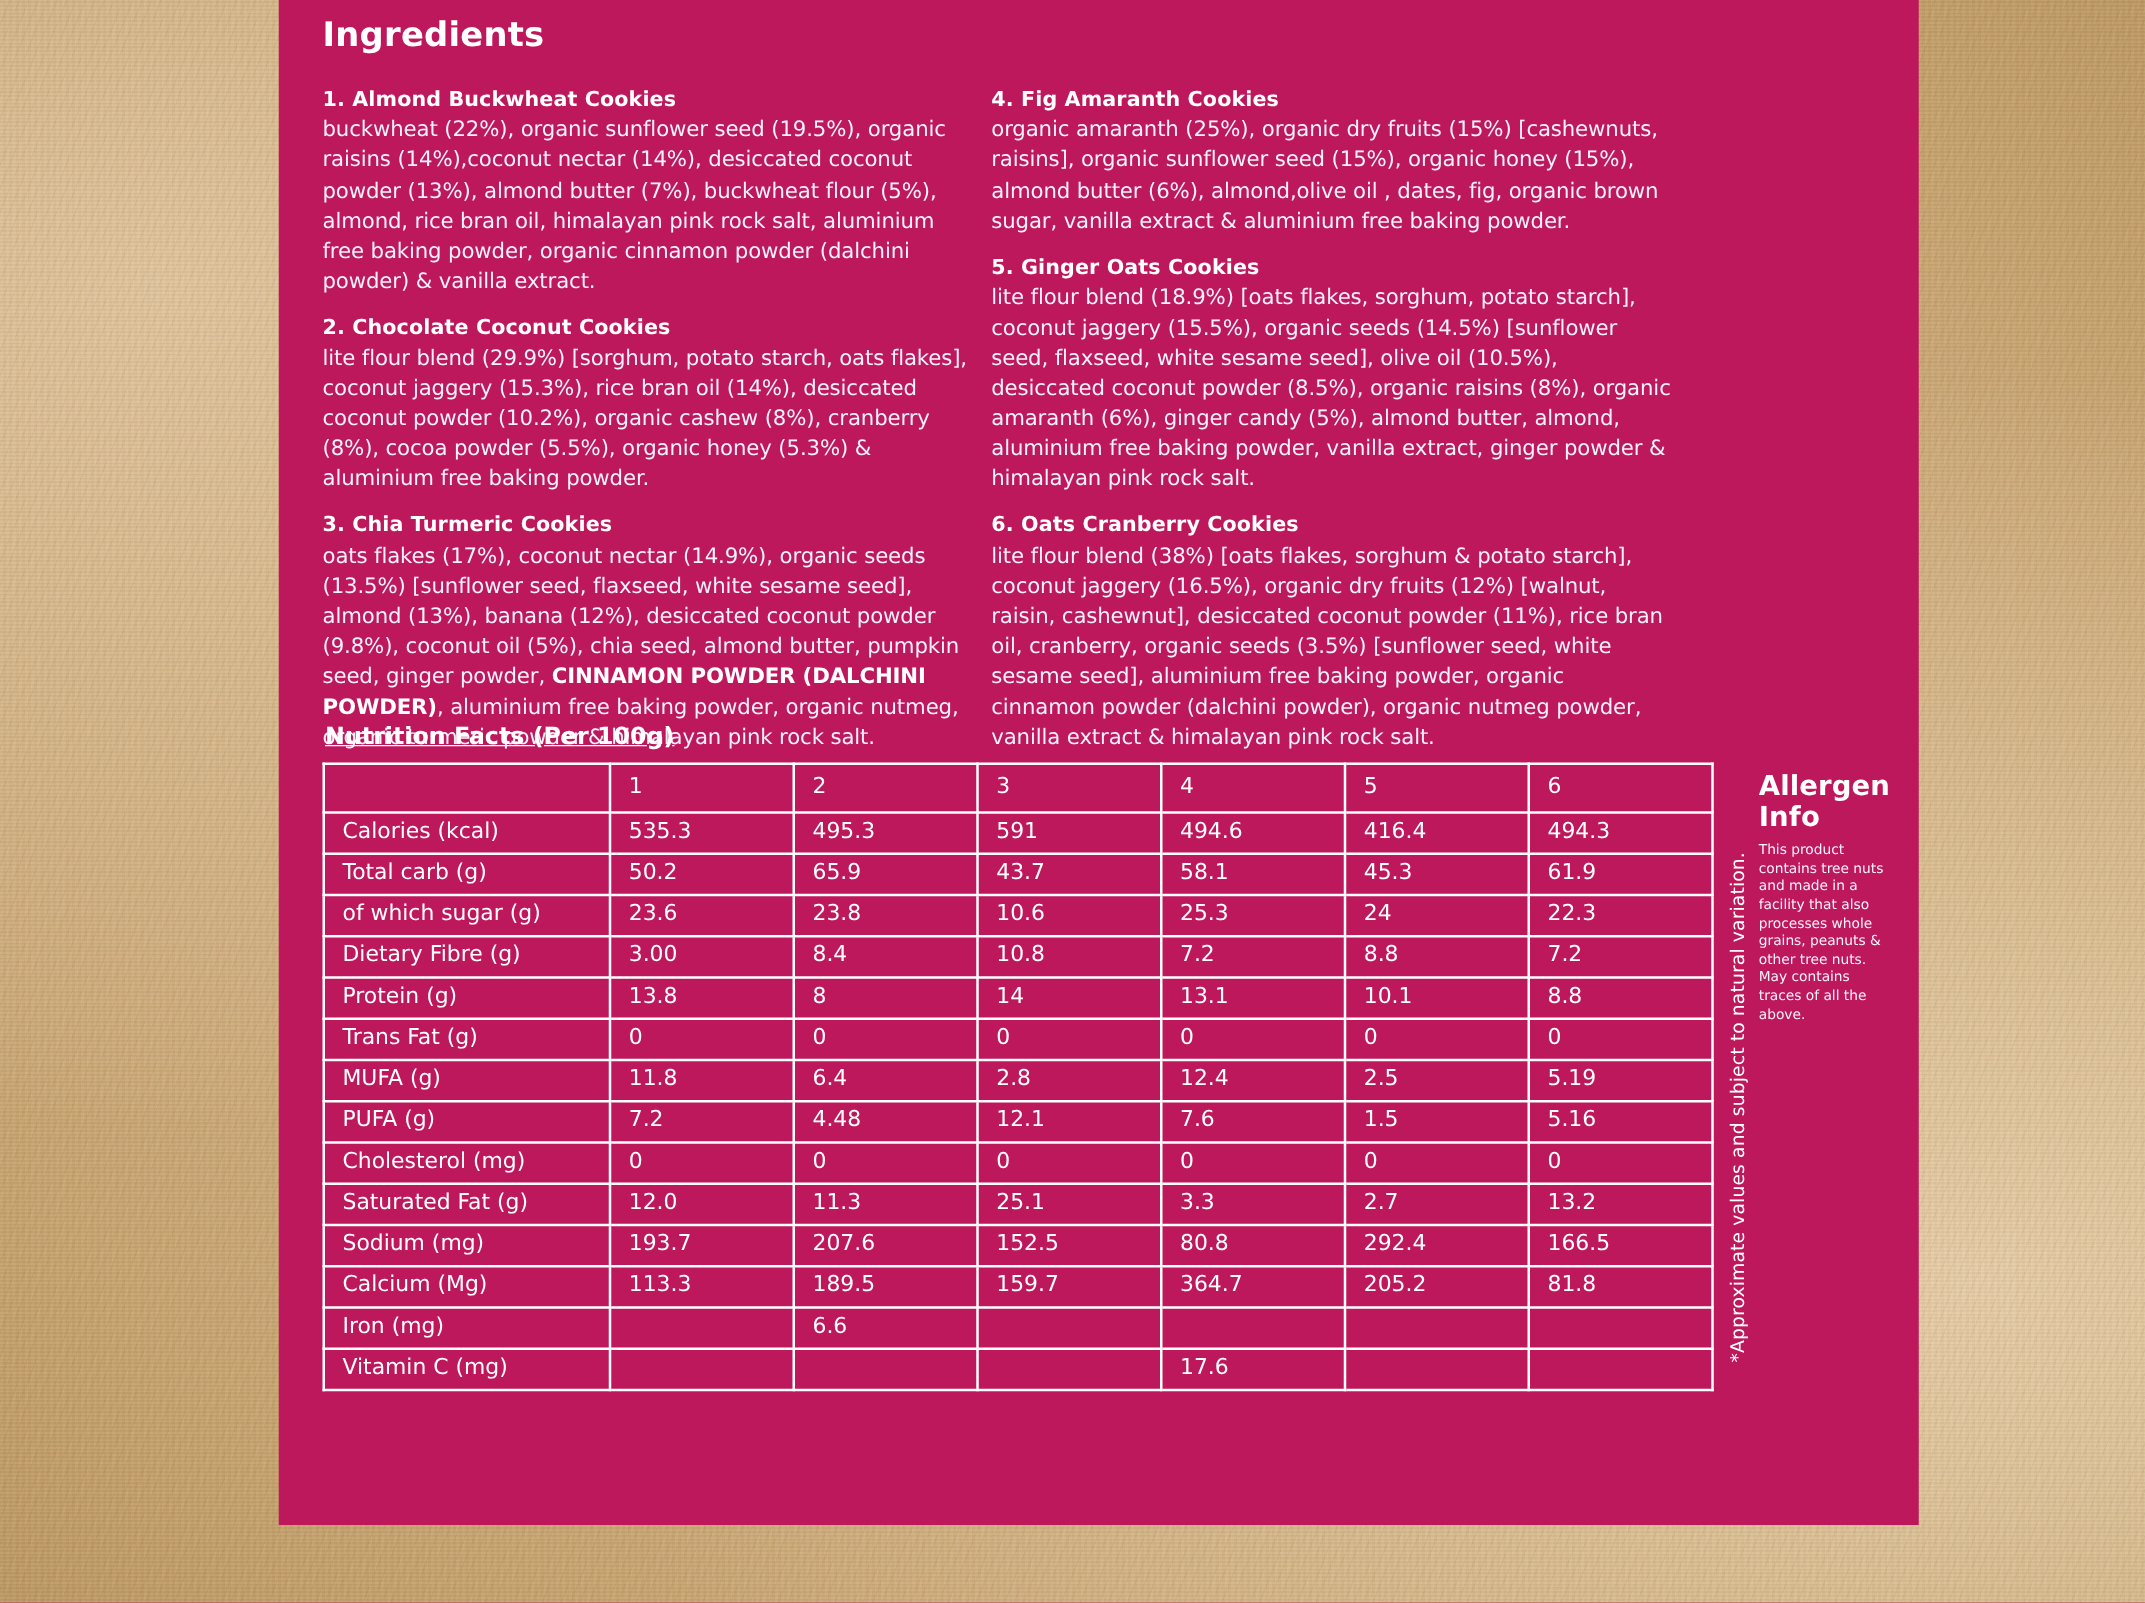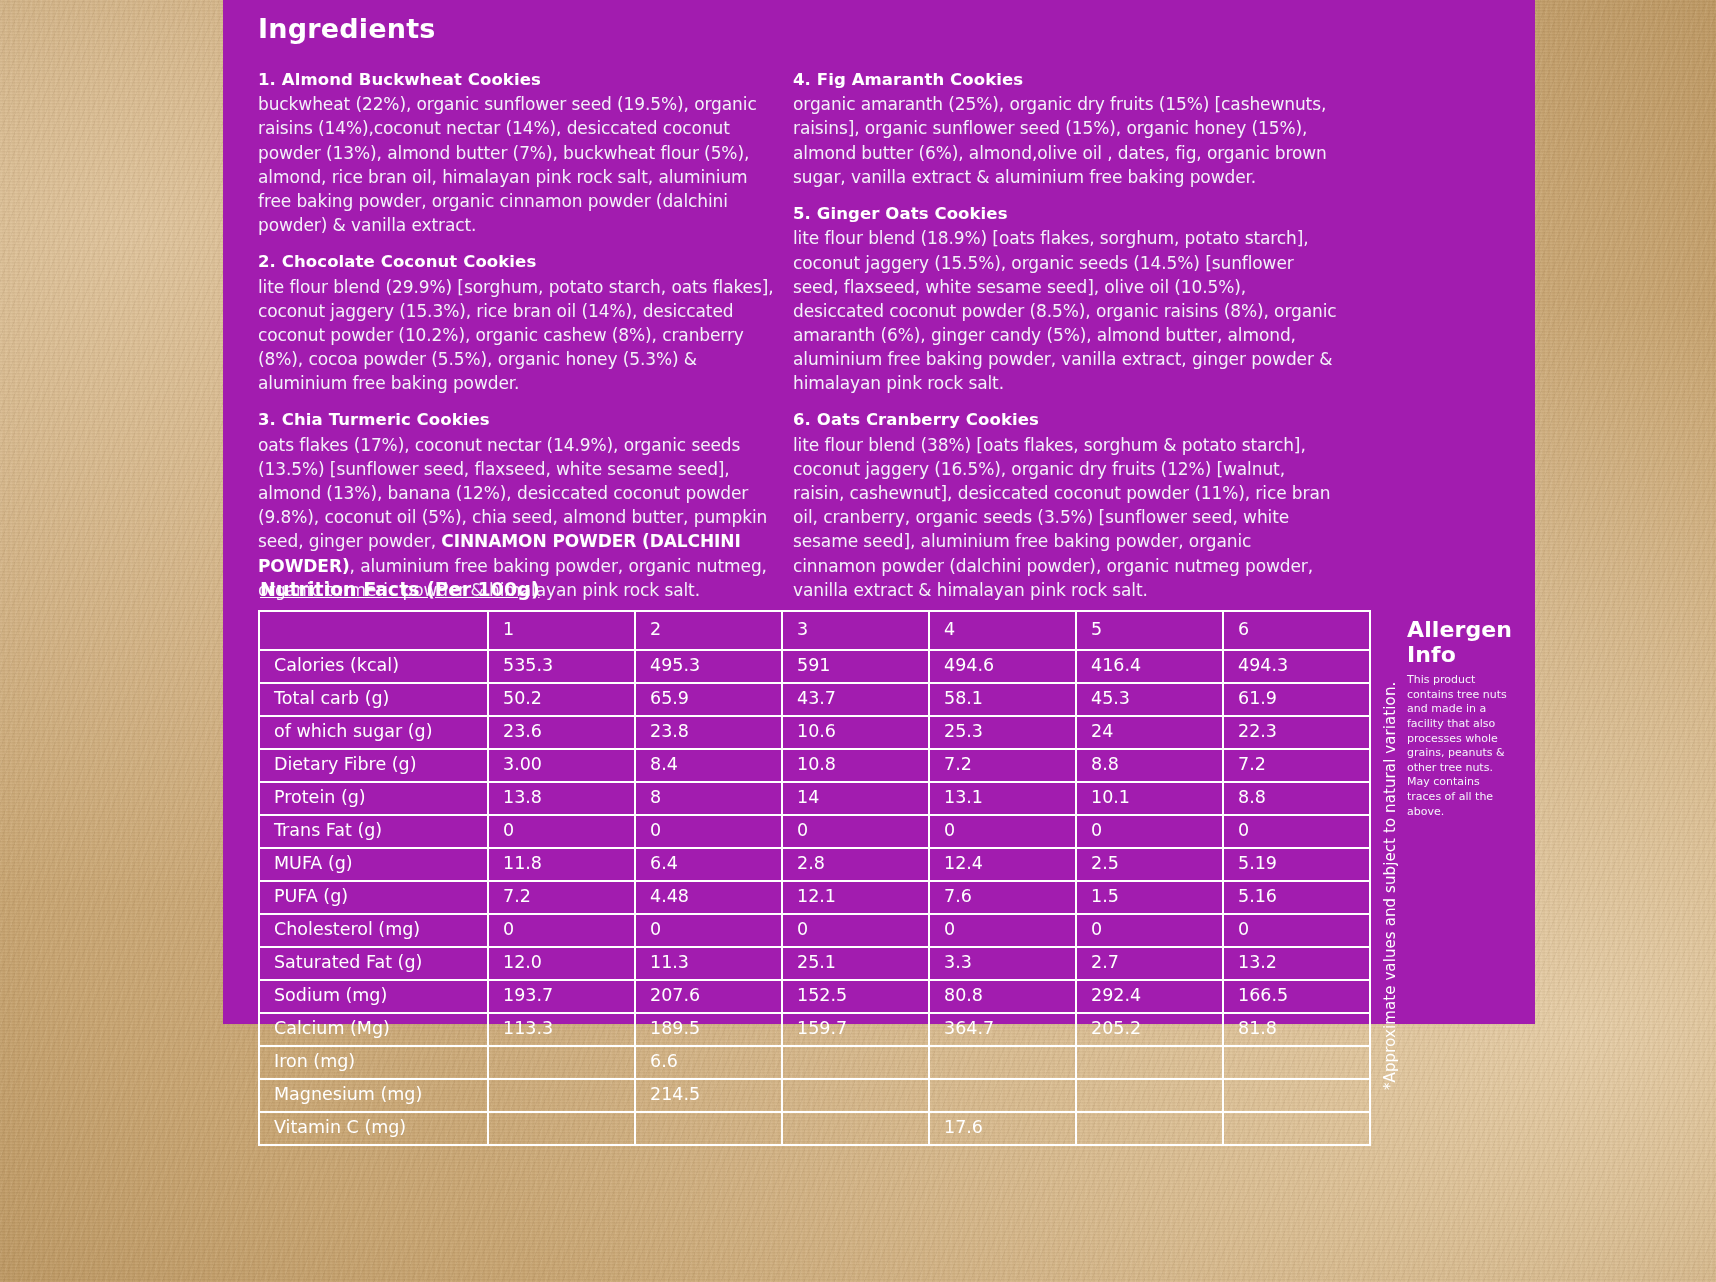--- a/index.html
+++ b/index.html
@@ -21,22 +21,22 @@
       radial-gradient(ellipse at 50% 50%, #d9bb90 0%, #c8a470 75%, #bd9862 100%);
   }
   #backdrop:after{
     content:"";position:absolute;inset:0;
     background:
       repeating-linear-gradient(112deg, rgba(90,60,25,0.05) 0px, rgba(90,60,25,0.05) 1px, transparent 1px, transparent 7px),
       repeating-linear-gradient(-74deg, rgba(255,240,210,0.05) 0px, rgba(255,240,210,0.05) 1px, transparent 1px, transparent 9px);
   }
   
   #label-panel{
-    position:absolute;left:223px;top:0;width:1312px;height:1024px;
-    background:#a21caf;
+    position:absolute;left:223px;top:0;width:1312px;height:1220px;
+    background:#be185d;
     box-sizing:border-box;
     padding:0;
   }
   .ing-wrap{
     position:absolute;left:35px;top:14px;width:1250px;
   }
   .h-title{
     font-size:27px;font-weight:bold;color:#ffffff;
     letter-spacing:0.2px;margin:0 0 14px 0;line-height:1.1;
   }
@@ -284,29 +284,20 @@
             <tr>
               <td class="rowhead">Iron (mg)</td>
               <td class="ccol"></td>
               <td class="ccol">6.6</td>
               <td class="ccol"></td>
               <td class="ccol"></td>
               <td class="ccol"></td>
               <td class="ccol"></td>
             </tr>
             <tr>
-              <td class="rowhead">Magnesium (mg)</td>
-              <td class="ccol"></td>
-              <td class="ccol">214.5</td>
-              <td class="ccol"></td>
-              <td class="ccol"></td>
-              <td class="ccol"></td>
-              <td class="ccol"></td>
-            </tr>
-            <tr>
               <td class="rowhead">Vitamin C (mg)</td>
               <td class="ccol"></td>
               <td class="ccol"></td>
               <td class="ccol"></td>
               <td class="ccol">17.6</td>
               <td class="ccol"></td>
               <td class="ccol"></td>
             </tr>
           </tbody>
       </table>

